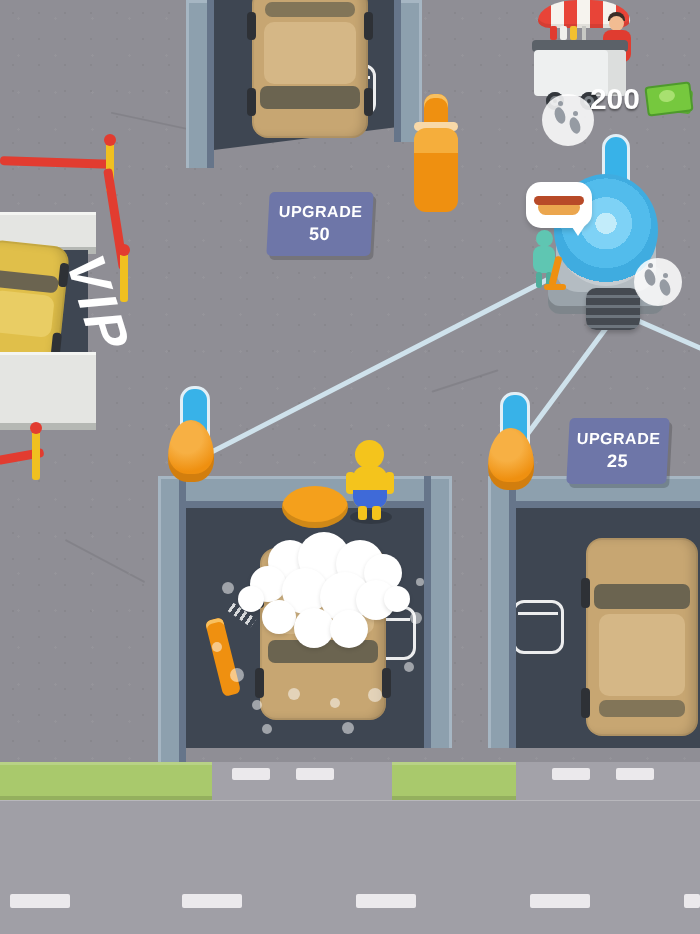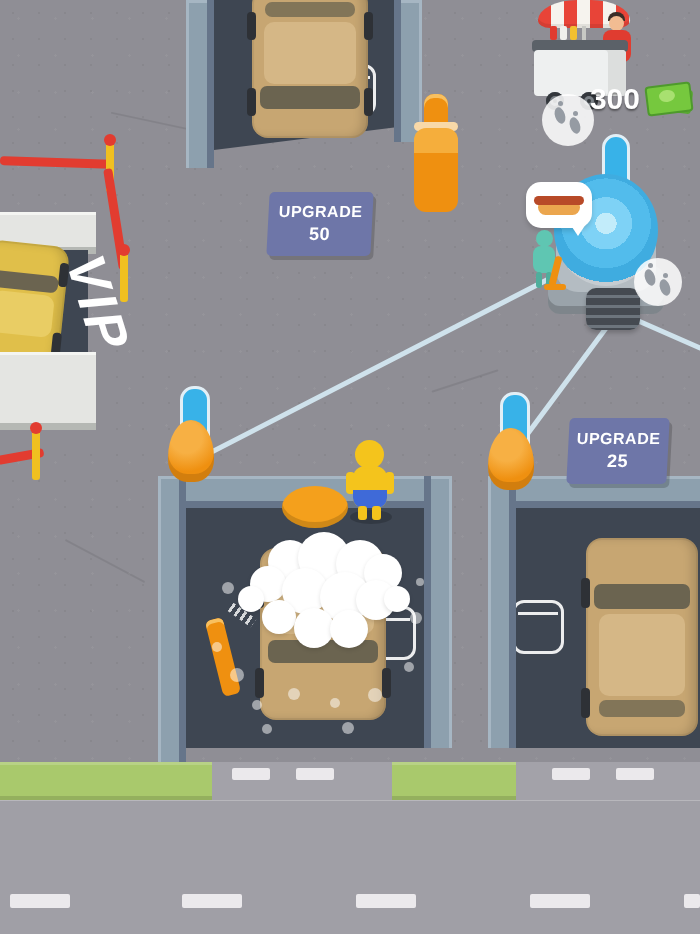--- a/index.html
+++ b/index.html
@@ -232,21 +232,21 @@
     <div class="abs" style="left:46px;top:26px;width:7px;height:14px;background:#f2c030;border-radius:2px;"></div>
     <div class="abs" style="left:84px;top:12px;width:17px;height:9px;background:#3a2e28;border-radius:8px 8px 0 0;"></div>
     <div class="abs" style="left:85px;top:16px;width:15px;height:15px;background:#f2bc92;border-radius:50%;"></div>
     <div class="abs" style="left:79px;top:30px;width:28px;height:32px;background:#e03c30;border-radius:8px;"></div>
     <div class="abs" style="left:8px;top:40px;width:96px;height:12px;background:#5b6168;border-radius:4px;"></div>
     <div class="abs" style="left:10px;top:50px;width:92px;height:46px;background:#eef0f0;border-radius:4px;box-shadow:inset -18px 0 0 #dcdedd;"></div>
     <div class="abs" style="left:22px;top:92px;width:18px;height:18px;background:#33373c;border-radius:50%;box-shadow:inset 0 0 0 4px #33373c, inset 0 0 0 7px #7a8086;"></div>
     <div class="abs" style="left:56px;top:92px;width:18px;height:18px;background:#33373c;border-radius:50%;box-shadow:inset 0 0 0 4px #33373c, inset 0 0 0 7px #7a8086;"></div>
   </div>
 
-  <div class="abs" style="left:560px;top:82px;width:80px;height:34px;color:#fff;font-size:30px;font-weight:800;text-align:right;text-shadow:0 2px 2px rgba(0,0,0,.4);">300</div>
+  <div class="abs" style="left:560px;top:82px;width:80px;height:34px;color:#fff;font-size:30px;font-weight:800;text-align:right;text-shadow:0 2px 2px rgba(0,0,0,.4);">200</div>
   <div class="abs" style="left:646px;top:82px;width:50px;height:36px;">
     <div class="abs" style="left:6px;top:6px;width:40px;height:24px;background:#58a832;border-radius:4px;transform:rotate(7deg);"></div>
     <div class="abs" style="left:0;top:2px;width:42px;height:26px;background:#76c83e;border:2px solid #4e9a2c;border-radius:4px;transform:rotate(-7deg);"></div>
     <div class="abs" style="left:13px;top:8px;width:16px;height:12px;background:#a8e070;border-radius:50%;transform:rotate(-7deg);"></div>
   </div>
   <div class="abs" style="left:542px;top:94px;width:52px;height:52px;border-radius:50%;background:rgba(255,255,255,.85);">
     <div class="fp" style="left:13px;top:13px;"></div>
     <div class="fptoe" style="left:16px;top:7px;"></div>
     <div class="fp" style="left:28px;top:23px;"></div>
     <div class="fptoe" style="left:31px;top:17px;"></div>

